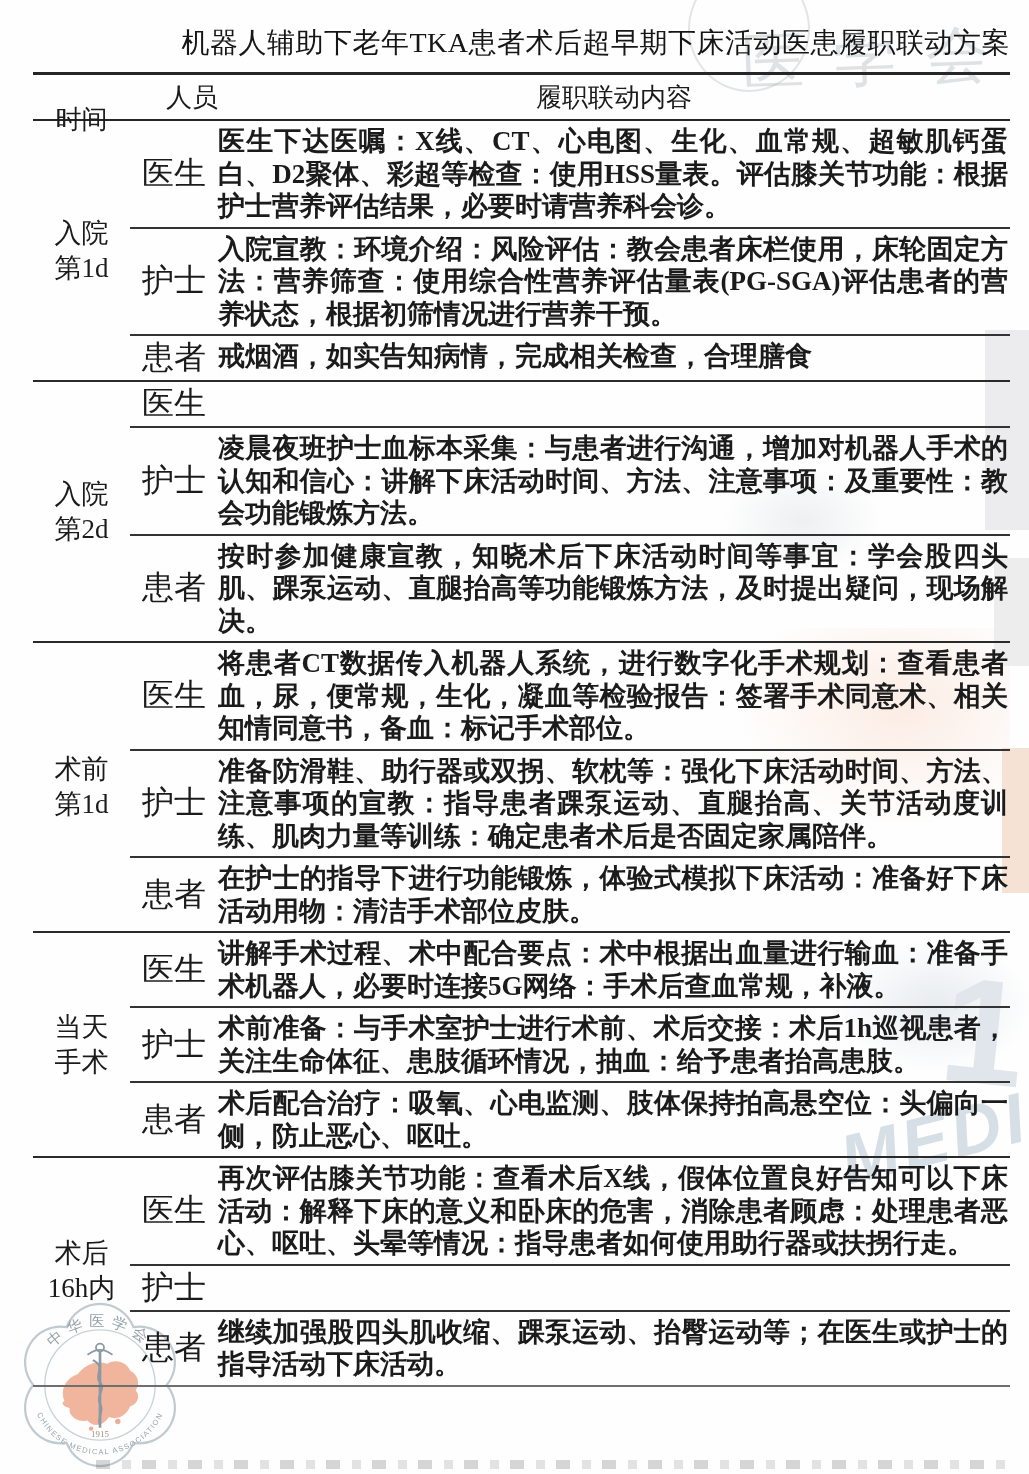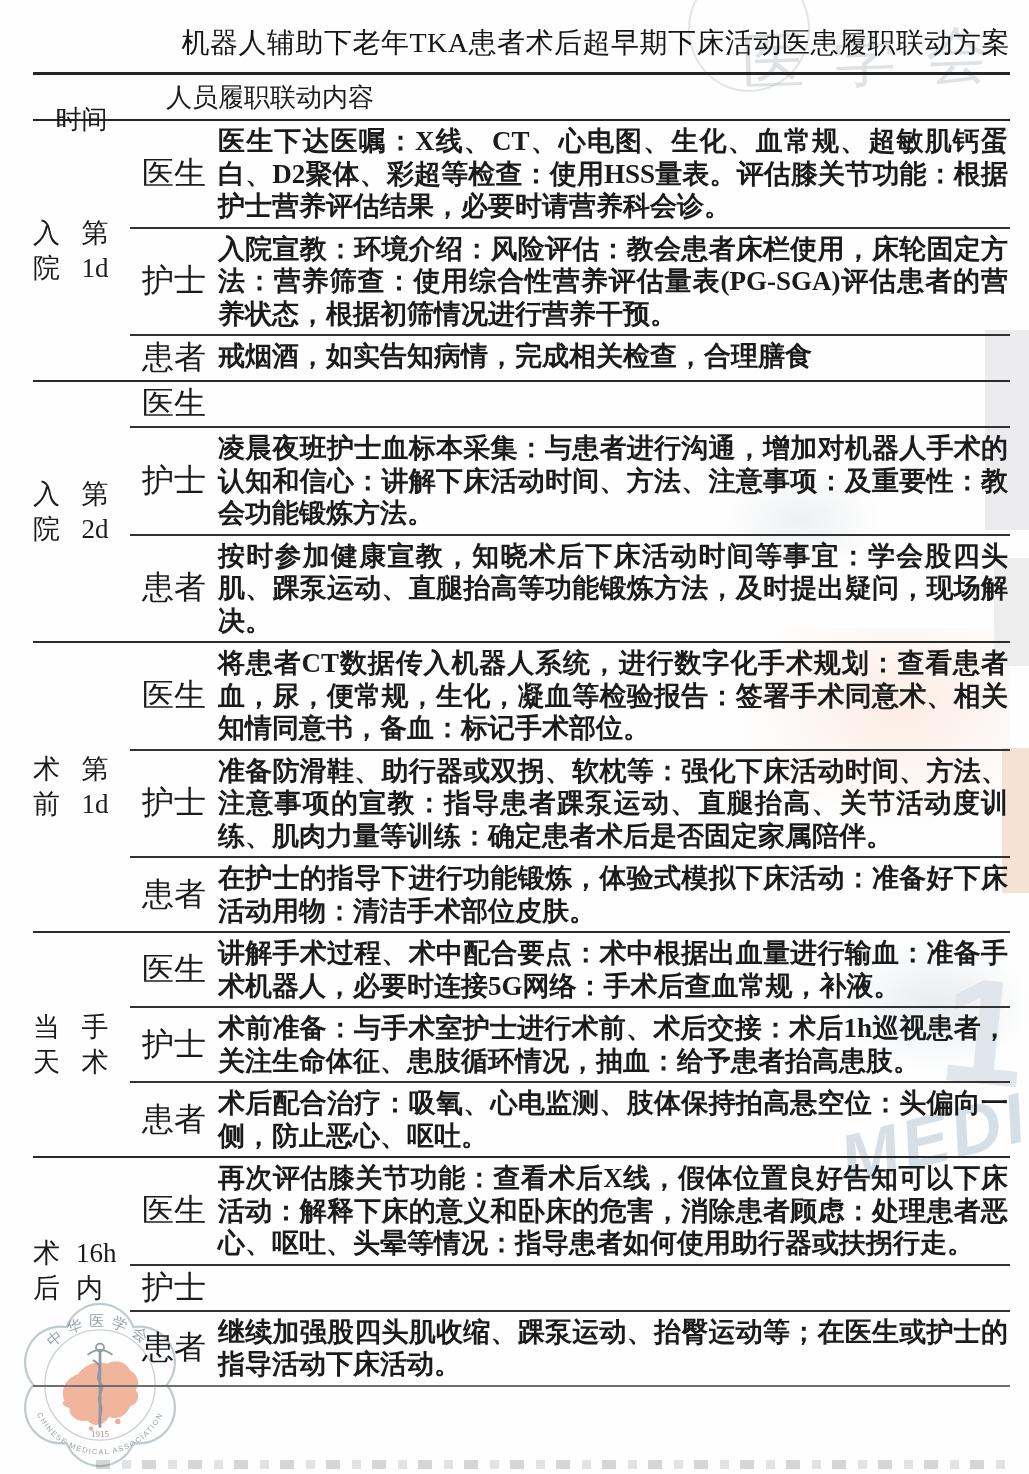--- a/index.html
+++ b/index.html
@@ -18,25 +18,25 @@
   .doc-table {
     position:absolute; top:72px; left:33px; width:977px;
     border-top:3px solid #262626; z-index:2; background:transparent;
   }
   .thead {
     display:flex; align-items:center; height:44px;
     border-bottom:2px solid #262626; font-size:26px;
   }
   .th-time   { width:97px; text-align:center;margin-top:44px; }
   .th-person { width:88px; text-align:right;font-family:Liberation Serif, serif; }
-  .th-content{ flex:1; }
+  .th-content{ flex:1; text-align:center; }
   .group { display:flex; border-bottom:2px solid #2a2a2a; }
   .group.last { border-bottom:2.5px solid #6f6f6f; }
   .g-time {
-    width:97px; display:flex; flex-direction:row;
+    width:97px; display:flex; flex-direction:column;
     justify-content:center; align-items:center;
     font-size:27px; line-height:35px;
   }
   .g-rows { flex:1; display:flex; flex-direction:column; }
   .prow { display:flex; }
   .prow + .prow { border-top:2px solid #333333; }
   .p-person {
     width:88px; flex:0 0 88px; display:flex; align-items:center;
     justify-content:center; font-size:32px;
   }

